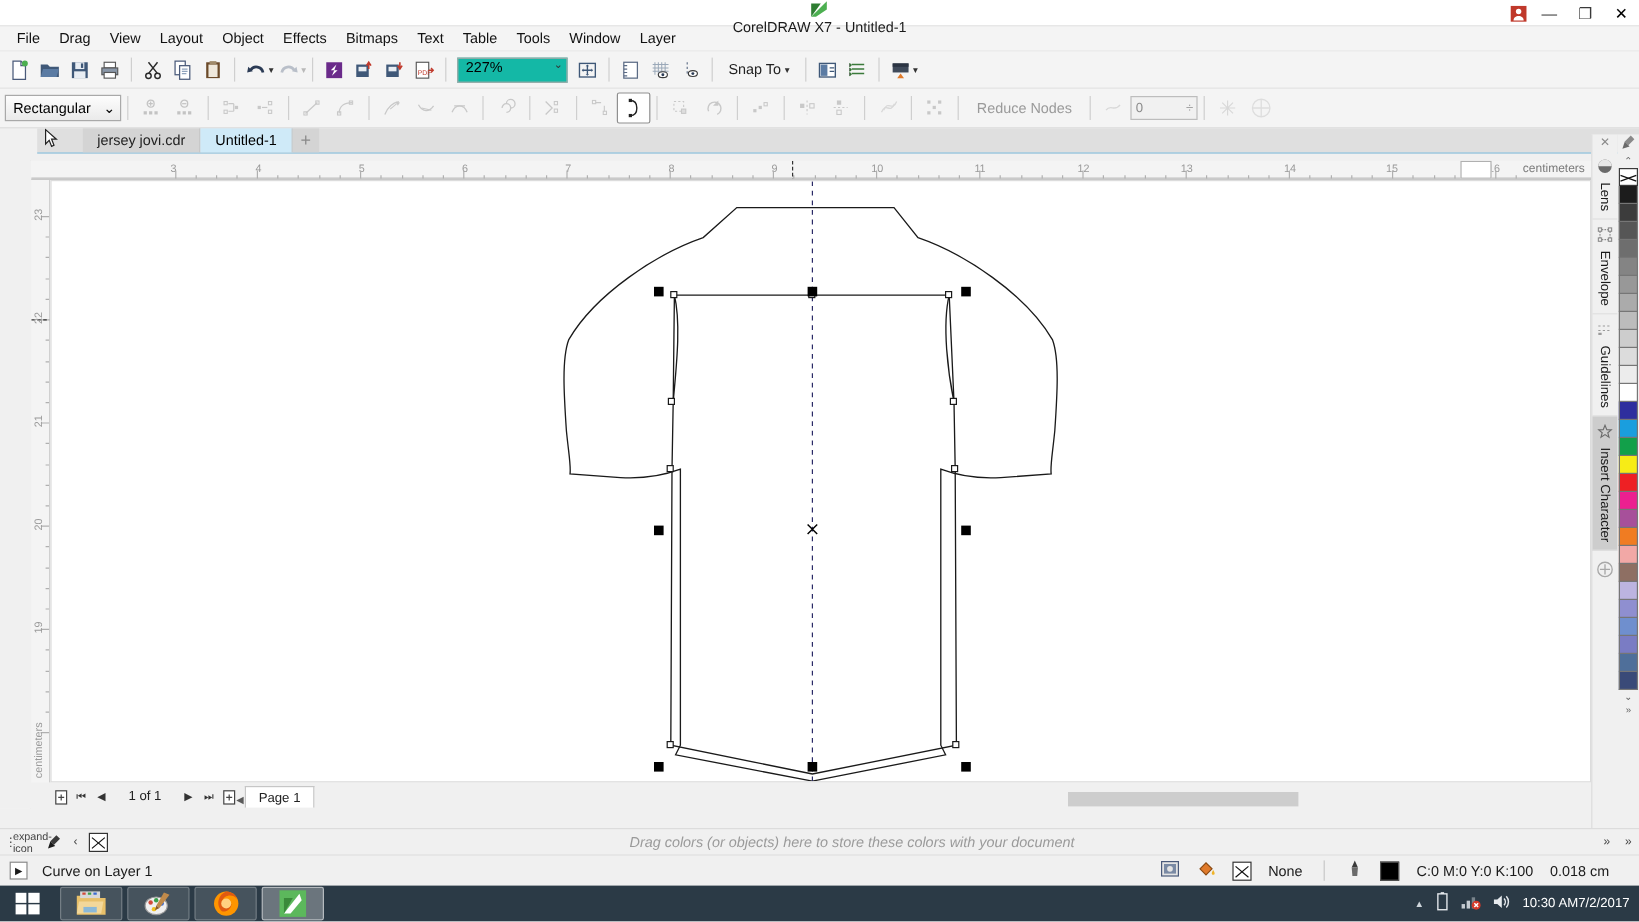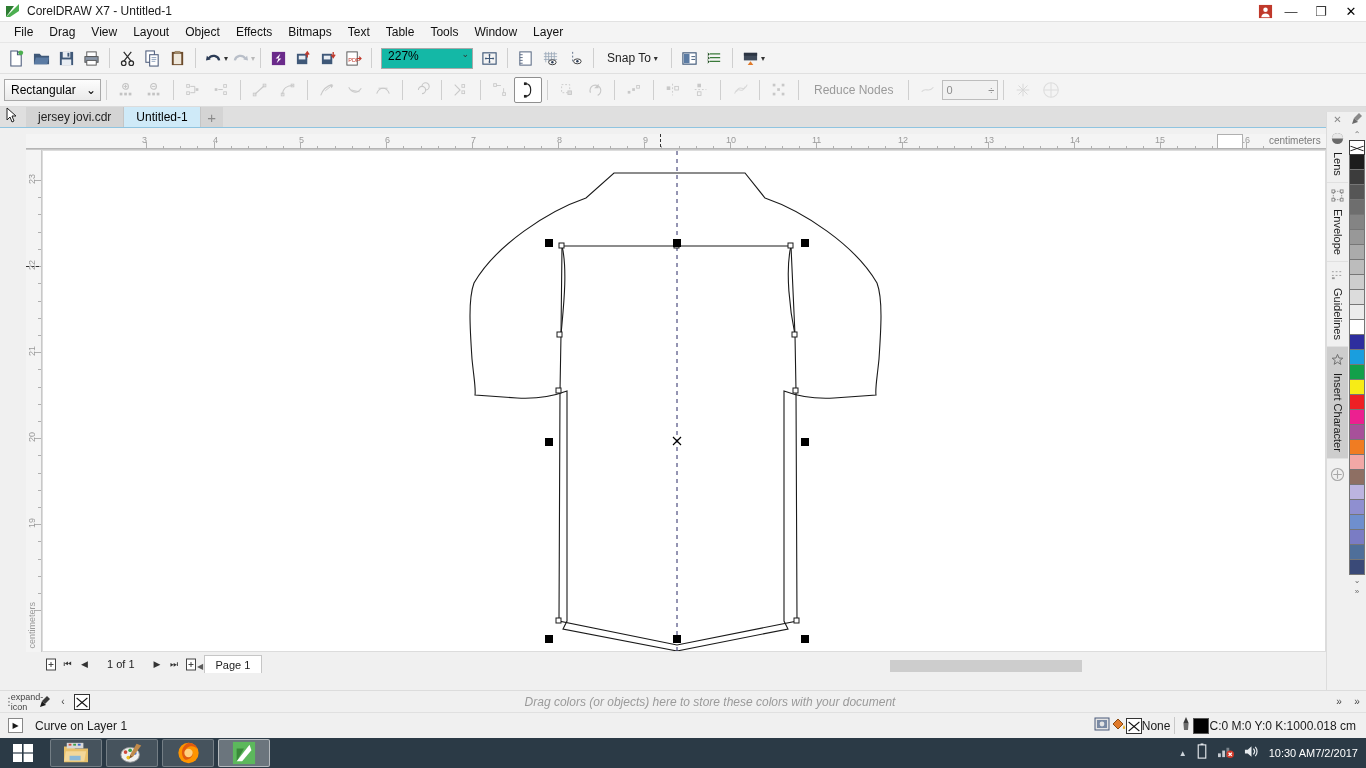--- a/index.html
+++ b/index.html
@@ -3,21 +3,21 @@
 <meta charset="utf-8">
 <style>
   * { box-sizing: border-box; margin:0; padding:0; }
   html,body { width:1366px; height:768px; overflow:hidden; }
   body { font-family:"Liberation Sans", sans-serif; font-size:12px; background:#f0f0f0; color:#000; }
 
   .app { width:1366px; height:768px; position:relative; background:#f0f0f0; }
 
   
   .titlebar { height:22px; background:#ffffff; display:flex; align-items:center;
-              border-bottom:1px solid #e2e2e2; position:relative; }
+              border-bottom:1px solid #e2e2e2; position:relative;flex-direction:column; }
   .title-logo { width:16px; height:16px; margin:0 6px 0 5px; position:relative; }
   .title-logo svg { display:block; }
   .title-text { font-size:12px; color:#1a1a1a; }
   .title-right { position:absolute; right:0; top:0; height:22px; display:flex; align-items:center; }
   .tb-user { width:22px; height:18px; display:flex; align-items:center; justify-content:center; }
   .winbtn { width:30px; height:22px; display:flex; align-items:center; justify-content:center;
             font-size:13px; color:#3a3a3a; }
   .winbtn.close { color:#000; }
 
   
@@ -50,22 +50,22 @@
                  padding:0 4px 0 6px; font-size:12px; }
   .pb-btn { width:28px; height:26px; display:flex; align-items:center; justify-content:center;
             border:1px solid transparent; border-radius:2px; }
   .pb-btn.active { border-color:#8f8f8f; background:#fff; }
   .pb-btn.dis svg { opacity:.3; }
   .reduce-label { font-size:12px; color:#9a9a9a; padding:0 10px; white-space:nowrap; }
   .node-spin { display:flex; align-items:center; border:1px solid #bdbdbd; background:#f1f1f1;
                height:20px; width:56px; padding:0 3px; font-size:11px; color:#8d8d8d; }
 
   
-  .doctabs { height:21px; background:#dfdfdf; display:flex; align-items:flex-end; padding-left:26px;
-             border-bottom:1px solid #8fc4e0; position:relative; }
+  .doctabs { height:21px; background:#dfdfdf; display:flex; align-items:flex-end; padding-left:38px;
+             border-bottom:1px solid #8fc4e0; position:relative;margin-left:31px; }
   .doctab { height:20px; display:flex; align-items:center; padding:0 12px; font-size:12px;
             background:#d4d4d4; color:#222; border-right:1px solid #c5c5c5; }
   .doctab.active { background:#cfeaf8; color:#000; }
   .doctab-add { width:22px; height:20px; display:flex; align-items:center; justify-content:center;
                 color:#8a8a8a; font-size:15px; background:#d4d4d4; }
   .tab-cursor { position:absolute; left:6px; bottom:1px; }
 
   
   .workspace { position:absolute; left:0; top:134px; right:0; bottom:94px; background:#f0f0f0; }
   .ruler-h { position:absolute; left:26px; top:0; right:40px; height:16px;
@@ -139,21 +139,21 @@
   .nofill:before,.nofill:after { content:''; position:absolute; left:0; top:50%; width:100%; height:1px; background:#111; }
   .nofill:before { transform:rotate(40deg); } .nofill:after { transform:rotate(-40deg); }
 
   .statusbar { position:absolute; left:0; right:0; bottom:30px; height:26px; background:#f0f0f0;
                display:flex; align-items:center; font-size:12px; color:#1a1a1a;
                border-top:1px solid #e0e0e0; }
   .sb-profiles { padding-left:8px; }
   .sb-arrow { width:15px; height:15px; border:1px solid #888; background:#fff;
               display:flex; align-items:center; justify-content:center; font-size:8px; margin:0 8px; }
   .sb-obj { padding-left:4px; }
-  .sb-right { margin-left:auto; display:flex; align-items:center; padding-right:10px; gap:0; }
+  .sb-right { margin-left:auto; display:flex; align-items:center; padding-right:25px; gap:14px; }
   .sb-div { width:1px; height:17px; background:#c8c8c8; margin:0 4px; }
   .outline-sw { width:16px; height:16px; background:#000; border:1px solid #555; }
 
   
   .taskbar { position:absolute; left:0; right:0; bottom:0; height:30px;
              background:#2b3a46; display:flex; align-items:center; color:#fff; }
   .start { width:46px; height:30px; display:flex; align-items:center; justify-content:center; }
   .tb-app { width:52px; height:28px; margin-left:4px; display:flex; align-items:center; justify-content:center;
             border:1px solid transparent; border-radius:2px; }
   .tb-app.open { background:rgba(255,255,255,.13); border-color:rgba(255,255,255,.25); }

